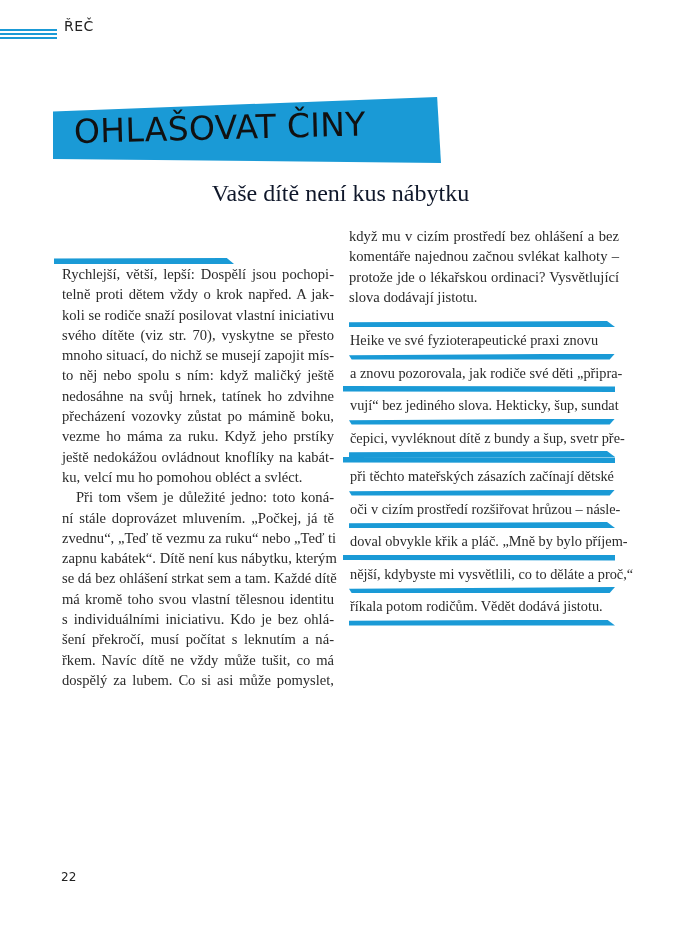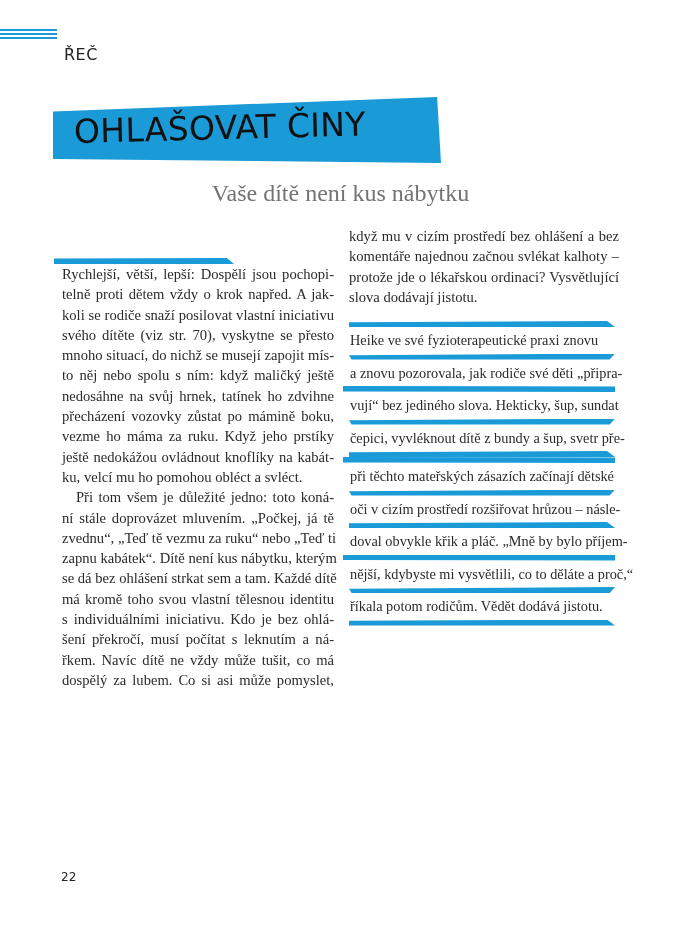--- a/index.html
+++ b/index.html
@@ -3,38 +3,38 @@
   <meta charset="utf-8">
   <style>
     html, body { margin: 0; padding: 0; }
     body {
       width: 700px; height: 943px; background: #ffffff; position: relative; overflow: hidden;
       font-family: "Liberation Serif", "DejaVu Serif", serif; color: #2a2a2a;
     }
     .header-stripes { position: absolute; left: 0; top: 29px; width: 57px; }
     .header-stripes div { height: 2px; background: #1a9ad6; margin-bottom: 2px; }
     .section-label {
-      position: absolute; left: 64px; top: 45px;
-      font-family: "DejaVu Sans", "Liberation Sans", sans-serif; font-size: 16px; color: #222;
+      position: absolute; left: 64px; top: 18px;
+      font-family: "DejaVu Sans", "Liberation Sans", sans-serif; font-size: 14px; color: #222;
       letter-spacing: 0.5px;
     }
     .title-band {
       position: absolute; left: 53px; top: 97px; width: 388px; height: 66px;
       background: #1a9ad6;
       clip-path: polygon(0 22%, 99% 0, 100% 100%, 0 94%);
     }
     .title-text {
       position: absolute; left: 74px; top: 112px;
       font-family: "DejaVu Sans", "Liberation Sans", sans-serif; font-size: 33px; color: #111;
       letter-spacing: 0.3px; transform: rotate(-1.5deg); transform-origin: left center;
     }
     .subtitle {
       position: absolute; left: 0; width: 589px; top: 180px; text-align: center;
       padding-left: 92px; box-sizing: border-box;
-      font-size: 24px; color: #737373;
+      font-size: 24px; color: #0f172a;
     }
     .left-stripe {
       position: absolute; left: 54px; top: 258px; width: 180px; height: 6px; background: #1a9ad6;
       clip-path: polygon(0 10%, 96% 0, 100% 100%, 0 100%);
     }
     .col {
       position: absolute; font-size: 14.6px; line-height: 20.3px; color: #2a2a2a;
     }
     .col-left { left: 62px; top: 264px; width: 272px; }
     .col-left .line { display: block; white-space: nowrap; text-align: justify; text-align-last: justify; }

